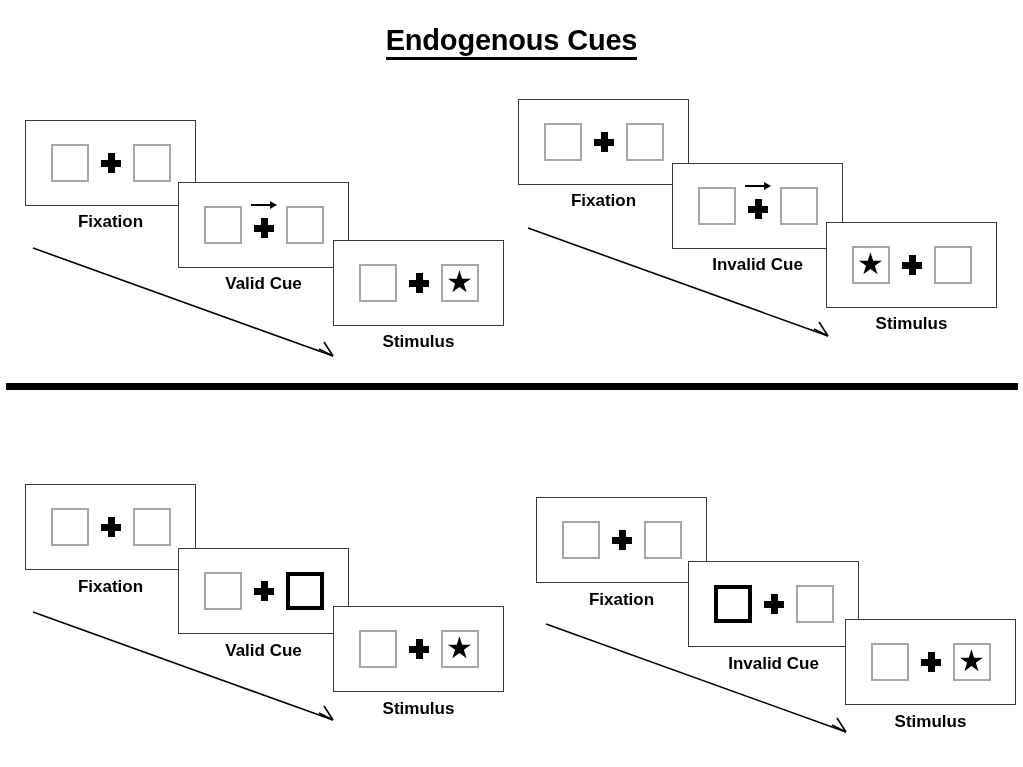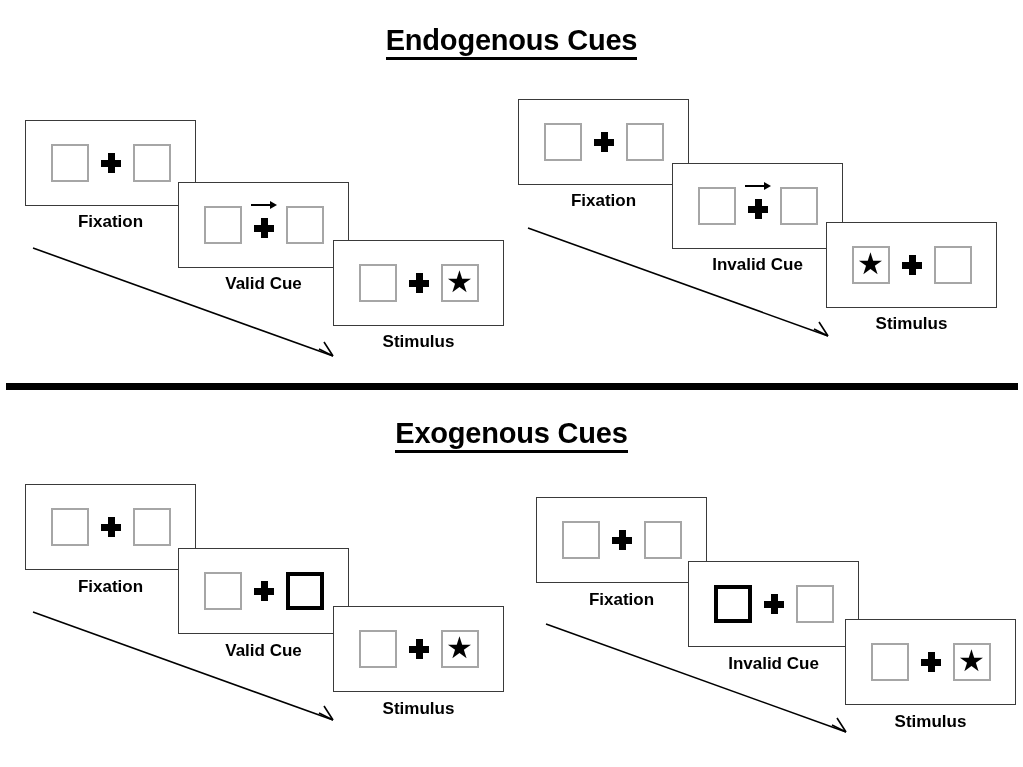--- a/index.html
+++ b/index.html
@@ -264,23 +264,20 @@
       </div>
       <div class="slot">
         <span class="star"></span>
       </div>
     </div>
   </div>
   <div class="caption" style="left:826px; top:314px; width:171px;">Stimulus</div>
 
   <div class="divider" style="left:6px; top:383px; width:1012px; height:7px;"></div>
 
-  <div class="section-title" style="top:417px;">
-    <span>Exogenous Cues</span>
-  </div>
 
   <div class="time-arrow" style="left:33px; top:612px;">
     <svg width="315" height="118" viewBox="0 0 315 118">
       <line x1="0" y1="0" x2="300" y2="108" stroke="#000000" stroke-width="1.6"></line>
       <path d="M300,108 L286,101 M300,108 L291,94" stroke="#000000" stroke-width="1.6" fill="none"></path>
     </svg>
   </div>
 
   <div class="panel" style="left:25px; top:484px; width:171px; height:86px;">
     <div class="panel-inner">

